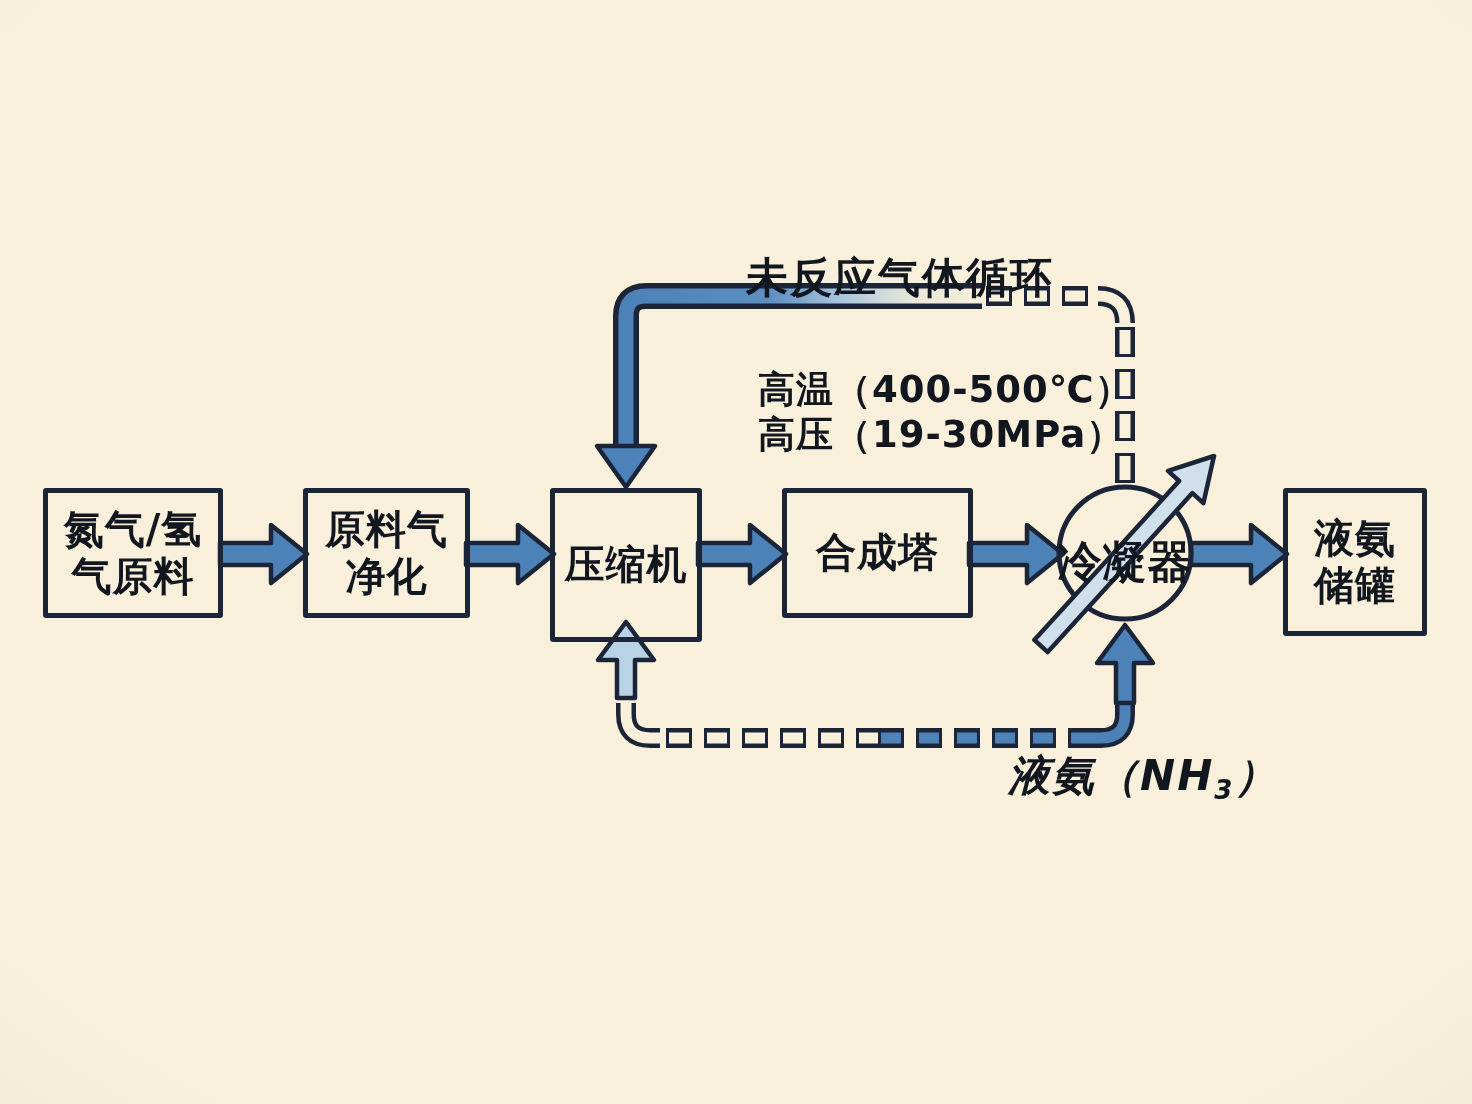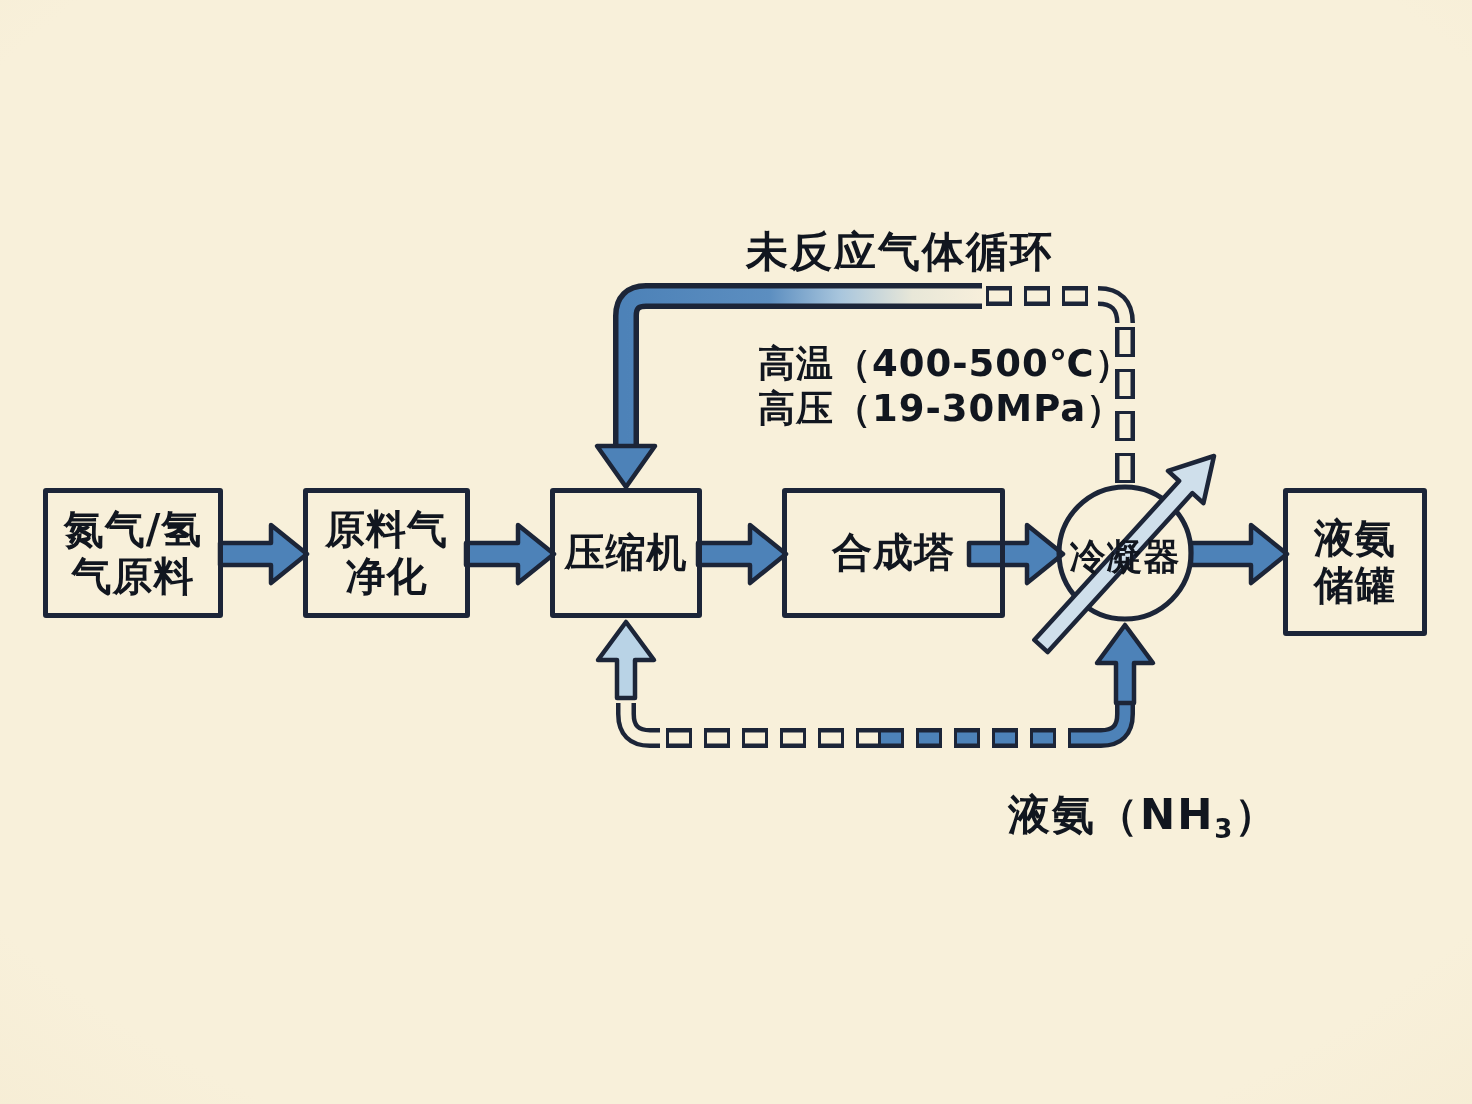--- a/index.html
+++ b/index.html
@@ -19,26 +19,26 @@
   .arrow-fill{fill:var(--arrow-blue);stroke:var(--ink);stroke-width:4.5;stroke-linejoin:round;}
   .arrow-fill-light{fill:var(--light-blue);stroke:var(--ink);stroke-width:4.5;stroke-linejoin:round;}
   .arrow-fill-pale{fill:var(--pale-blue);stroke:var(--ink);stroke-width:4.5;stroke-linejoin:round;}
   .node-circle{fill:none;stroke:var(--ink);stroke-width:5;}
   .box{
     position:absolute;box-sizing:border-box;border:5px solid var(--ink);border-radius:3px;
     display:flex;flex-direction:column;align-items:center;justify-content:center;
     font-weight:bold;font-size:40px;line-height:1.18;color:var(--text);letter-spacing:1px;
   }
   .circle-label{
-    position:absolute;text-align:center;font-weight:bold;font-size:36px;color:var(--text);letter-spacing:1px;
+    position:absolute;text-align:center;font-weight:bold;font-size:44px;color:var(--text);letter-spacing:1px;
   }
-  .anno{position:absolute;color:var(--text);font-weight:bold;}
+  .anno{position:absolute;color:var(--text);font-weight:bold;margin-top:26px;}
   .anno-recycle{left:700px;top:224px;width:400px;text-align:center;font-size:42px;letter-spacing:2px;}
   .anno-conditions{left:758px;top:341px;font-size:37px;line-height:45px;letter-spacing:1px;}
-  .anno-ammonia{left:1008px;top:787px;font-size:42px;letter-spacing:2px;}
+  .anno-ammonia{left:1008px;top:722px;font-size:42px;letter-spacing:2px;font-style:italic;}
   .anno-ammonia sub{font-size:26px;}
 </style>
 </head>
 <body>
 
 <div class="canvas">
 
   <svg class="flows" width="1472" height="1104" viewBox="0 0 1472 1104">
     <defs>
       <linearGradient id="pipeFade" gradientUnits="userSpaceOnUse" x1="626" y1="0" x2="984" y2="0">
@@ -85,25 +85,25 @@
   <div class="box" style="left:43px;top:488px;width:180px;height:130px">
     <span>氮气/氢</span>
     <span>气原料</span>
   </div>
 
   <div class="box" style="left:303px;top:488px;width:167px;height:130px">
     <span>原料气</span>
     <span>净化</span>
   </div>
 
-  <div class="box" style="left:550px;top:488px;width:152px;height:130px">
+  <div class="box" style="left:550px;top:488px;width:152px;height:154px">
     <span>压缩机</span>
   </div>
 
-  <div class="box" style="left:782px;top:488px;width:223px;height:130px">
+  <div class="box" style="left:782px;top:488px;width:191px;height:130px">
     <span>合成塔</span>
   </div>
 
   <div class="circle-label" style="left:1055px;top:533px;width:140px">
     <span>冷凝器</span>
   </div>
 
   <div class="box" style="left:1283px;top:488px;width:144px;height:148px">
     <span>液氨</span>
     <span>储罐</span>

